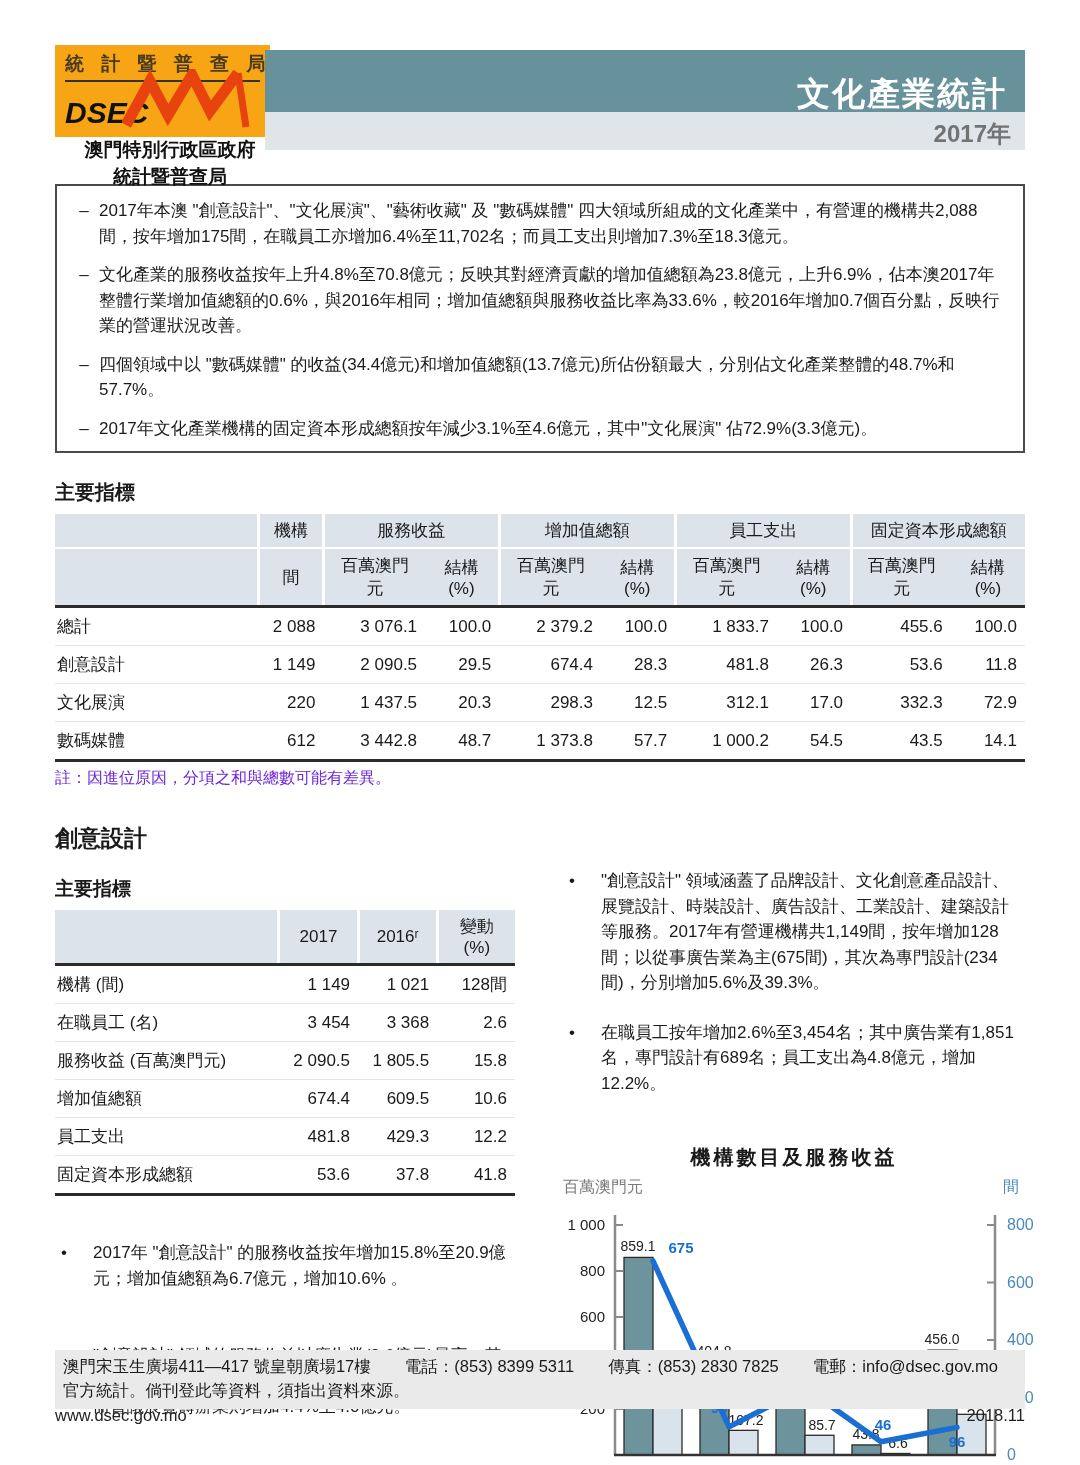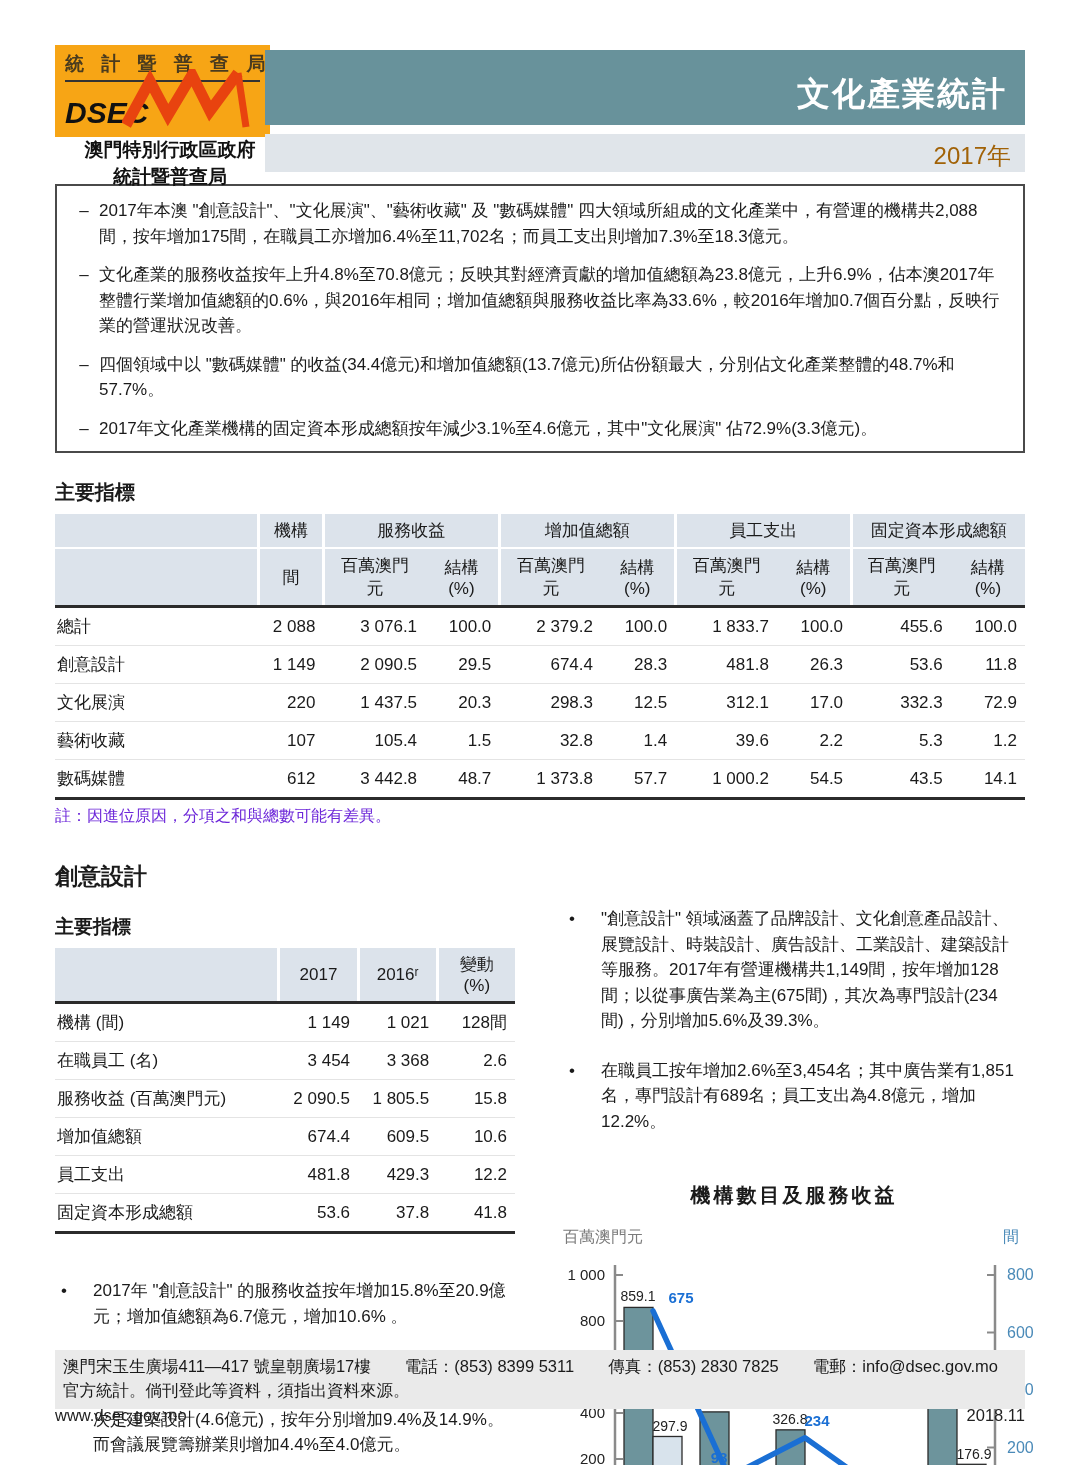--- a/index.html
+++ b/index.html
@@ -19,22 +19,22 @@
   .logo-top{font-size:19px;font-weight:bold;color:#4a3b1e;letter-spacing:6px;
             border-bottom:2px solid #333;padding-bottom:3px;white-space:nowrap;}
   .logo-dsec{font-size:30px;font-weight:bold;font-style:italic;color:#111;margin-top:14px;
              font-family:"Liberation Sans","DejaVu Sans",sans-serif;}
   .logo-zig{position:absolute;right:8px;top:24px;}
   .org{position:absolute;left:0;top:92px;width:230px;text-align:center;font-weight:bold;
        font-size:19px;line-height:1.4;color:#111;}
   .banner{position:absolute;left:210px;right:0;top:5px;height:75px;background:var(--teal);
           color:#fff;font-size:33px;font-weight:bold;text-align:right;
           padding:22px 18px 0 0;letter-spacing:2px;}
-  .band{position:absolute;left:210px;right:0;top:89px;height:38px;background:var(--band);
-        text-align:right;font-size:24px;font-weight:normal;color:#a16207;padding:6px 14px 0 0;}
+  .band{position:absolute;left:210px;right:0;top:67px;height:38px;background:var(--band);
+        text-align:right;font-size:24px;font-weight:bold;color:#737373;padding:6px 14px 0 0;}
   
   .sumbox{border:2px solid #4a4a4a;margin-top:4px;padding:12px 16px 10px 12px;min-height:193px;}
   .sumitem{display:flex;font-size:17px;line-height:1.5;margin-bottom:13px;}
   .sumitem:last-child{margin-bottom:0;}
   .dash{width:30px;flex:none;text-align:center;}
   
   .sec-title{font-size:20px;font-weight:bold;margin:26px 0 8px 0;}
   .big-title{font-size:23px;font-weight:bold;margin:34px 0 4px 0;}
   
   table{border-collapse:collapse;width:100%;font-size:17px;}
@@ -51,21 +51,21 @@
   .cols{display:flex;gap:48px;margin-top:14px;}
   .colL{width:460px;flex:none;}
   .colR{flex:1;min-width:0;}
   .sub-title{font-size:19px;font-weight:bold;margin:8px 0 8px 0;}
   .bul{display:flex;font-size:17px;line-height:1.5;margin-bottom:24px;}
   .bul .dot{width:38px;flex:none;text-align:left;padding-left:6px;}
   .colL .bul{margin-bottom:52px;}
   .colL .bullets{margin-top:44px;}
   
   .chart{margin-top:48px;}
-  .chart-title{text-align:center;font-size:20px;font-weight:bold;letter-spacing:3px;margin-bottom:18px;}
+  .chart-title{text-align:center;font-size:20px;font-weight:bold;letter-spacing:3px;margin-bottom:6px;}
   .axis-lbls{display:flex;justify-content:space-between;font-size:16px;margin-bottom:2px;}
   .axis-lbls .l{color:#7b7b7b;}
   .axis-lbls .r{color:var(--raxis);padding-right:6px;}
   
   .fbox{position:absolute;left:55px;right:55px;top:1350px;background:var(--fgray);
         font-size:16.5px;line-height:1.45;padding:5px 10px 6px 8px;}
   .fline1 span{margin-right:34px;}
   .fline1 span:last-child{margin-right:0;}
   .fbottom{position:absolute;left:55px;right:55px;top:1406px;display:flex;
            justify-content:space-between;font-size:16.5px;color:#222;}
@@ -180,32 +180,20 @@
           <td class="lbl">文化展演</td>
           <td>220</td>
           <td>1 437.5</td>
           <td>20.3</td>
           <td>298.3</td>
           <td>12.5</td>
           <td>312.1</td>
           <td>17.0</td>
           <td>332.3</td>
           <td>72.9</td>
-        </tr>
-        <tr>
-          <td class="lbl">藝術收藏</td>
-          <td>107</td>
-          <td>105.4</td>
-          <td>1.5</td>
-          <td>32.8</td>
-          <td>1.4</td>
-          <td>39.6</td>
-          <td>2.2</td>
-          <td>5.3</td>
-          <td>1.2</td>
         </tr>
         <tr>
           <td class="lbl">數碼媒體</td>
           <td>612</td>
           <td>3 442.8</td>
           <td>48.7</td>
           <td>1 373.8</td>
           <td>57.7</td>
           <td>1 000.2</td>
           <td>54.5</td>

